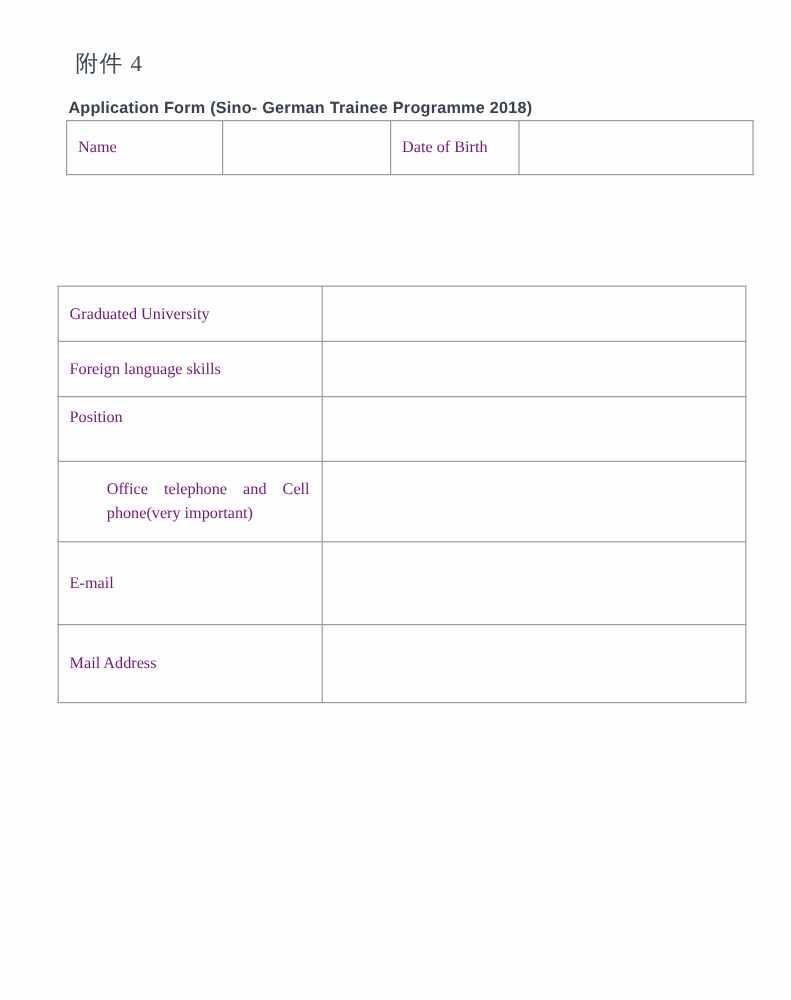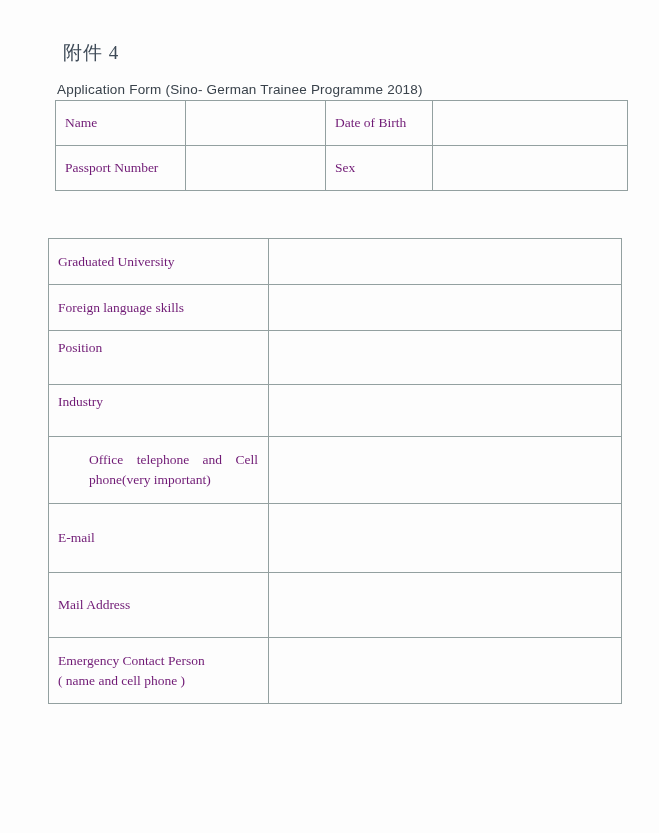--- a/index.html
+++ b/index.html
@@ -19,21 +19,21 @@
     left: 63px; top: 40px;
     font-size: 19px;
     color: #3e4a57;
     font-family: "Liberation Serif", serif;
     letter-spacing: 1px;
   }
   .form-title {
     position: absolute;
     left: 57px; top: 82px;
     font-size: 13.5px;
-    font-weight: normal;
+    font-weight: bold;
     font-family: "Liberation Sans", sans-serif;
     color: #39424b;
     letter-spacing: 0.2px;
     white-space: nowrap;
   }
   table {
     border-collapse: collapse;
     table-layout: fixed;
     position: absolute;
   }
@@ -87,26 +87,20 @@
         <col class="c3">
         <col class="c4">
       </colgroup>
     <tbody>
         <tr>
       <td class="lbl">Name</td>
       <td class="val"></td>
       <td class="lbl">Date of Birth</td>
       <td class="val"></td>
     </tr>
-    <tr>
-      <td class="lbl">Passport Number</td>
-      <td class="val"></td>
-      <td class="lbl">Sex</td>
-      <td class="val"></td>
-    </tr>
   </tbody>
     </table>
 
   <table class="t2">
     <colgroup>
         <col class="c1">
         <col class="c2">
       </colgroup>
     <tbody>
         <tr class="r1">
@@ -114,37 +108,28 @@
       <td class="val"></td>
     </tr>
     <tr class="r2">
       <td class="lbl">Foreign language skills</td>
       <td class="val"></td>
     </tr>
     <tr class="r5 valign-top">
       <td class="lbl">Position</td>
       <td class="val"></td>
     </tr>
-    <tr class="r6 valign-top">
-      <td class="lbl">Industry</td>
-      <td class="val"></td>
-    </tr>
     <tr class="r7">
       <td class="lbl">Office telephone and Cell phone(very important)</td>
       <td class="val"></td>
     </tr>
     <tr class="r8">
       <td class="lbl">E-mail</td>
       <td class="val"></td>
     </tr>
     <tr class="r9">
       <td class="lbl">Mail Address</td>
       <td class="val"></td>
     </tr>
-    <tr class="r10">
-      <td class="lbl">Emergency Contact Person
-( name and cell phone )</td>
-      <td class="val"></td>
-    </tr>
   </tbody>
     </table>
 
 </div>
 
 </body></html>

